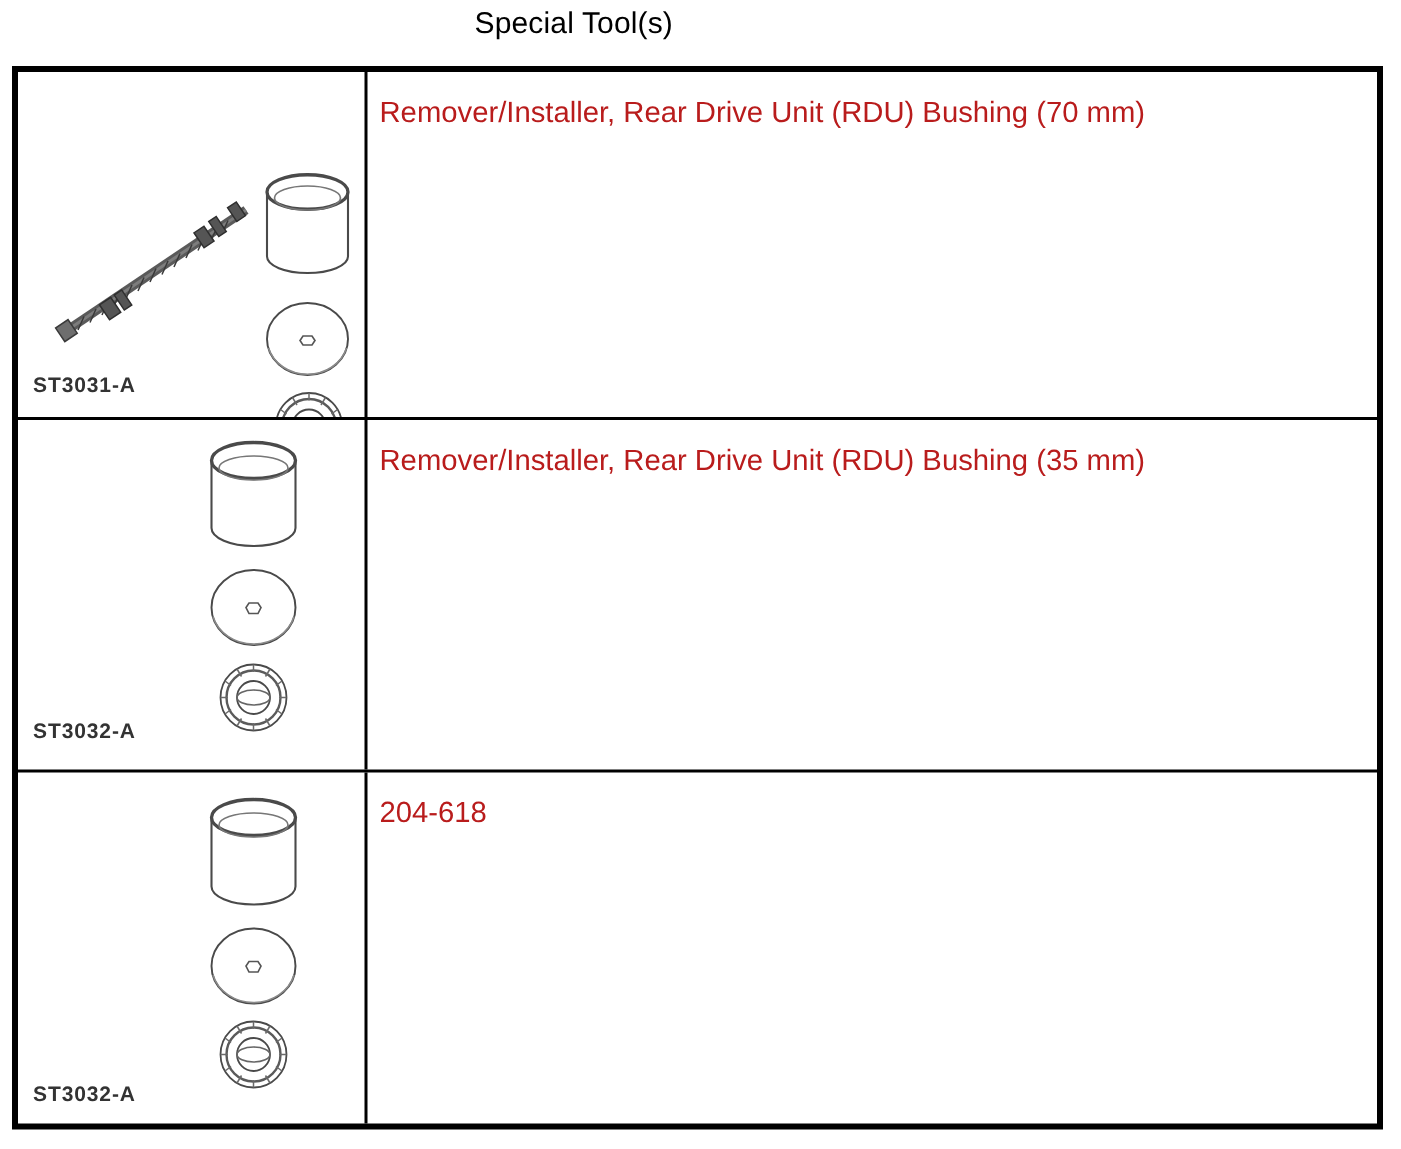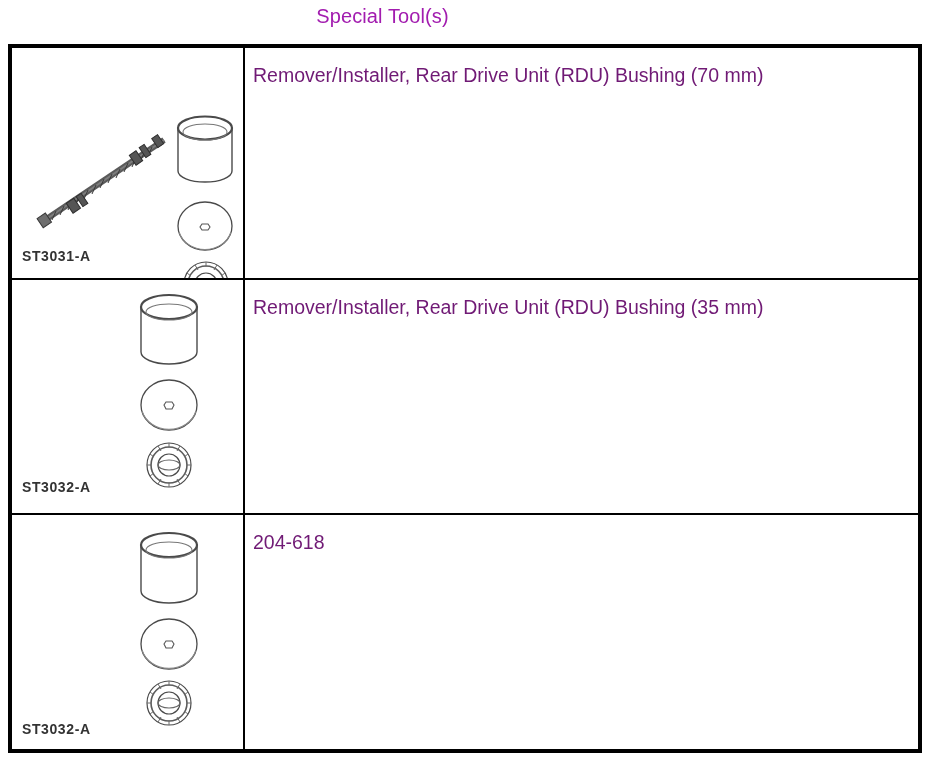--- a/index.html
+++ b/index.html
@@ -17,21 +17,21 @@
   }
   .page-title {
     position: absolute;
     top: 4px;
     left: 0;
     width: 765px;
     text-align: center;
     font-size: 20px;
     line-height: 24px;
     font-weight: 400;
-    color: #a21caf;
+    color: #000000;
     letter-spacing: 0.1px;
   }
   .tools-table {
     position: absolute;
     left: 8px;
     top: 44px;
     width: 914px;
     height: 709px;
     border: 4px solid #000;
     box-sizing: border-box;
@@ -59,21 +59,21 @@
   }
   .desc-cell {
     flex: 1 1 auto;
     box-sizing: border-box;
     padding: 14px 6px 0 8px;
     position: relative;
   }
   .desc-line {
     font-size: 19.5px;
     line-height: 27px;
-    color: #701a75;
+    color: #b91c1c;
     white-space: nowrap;
     letter-spacing: 0px;
   }
   .fig-label {
     position: absolute;
     left: 10px;
     font-size: 14px;
     font-weight: bold;
     color: #333;
     letter-spacing: 0.6px;

